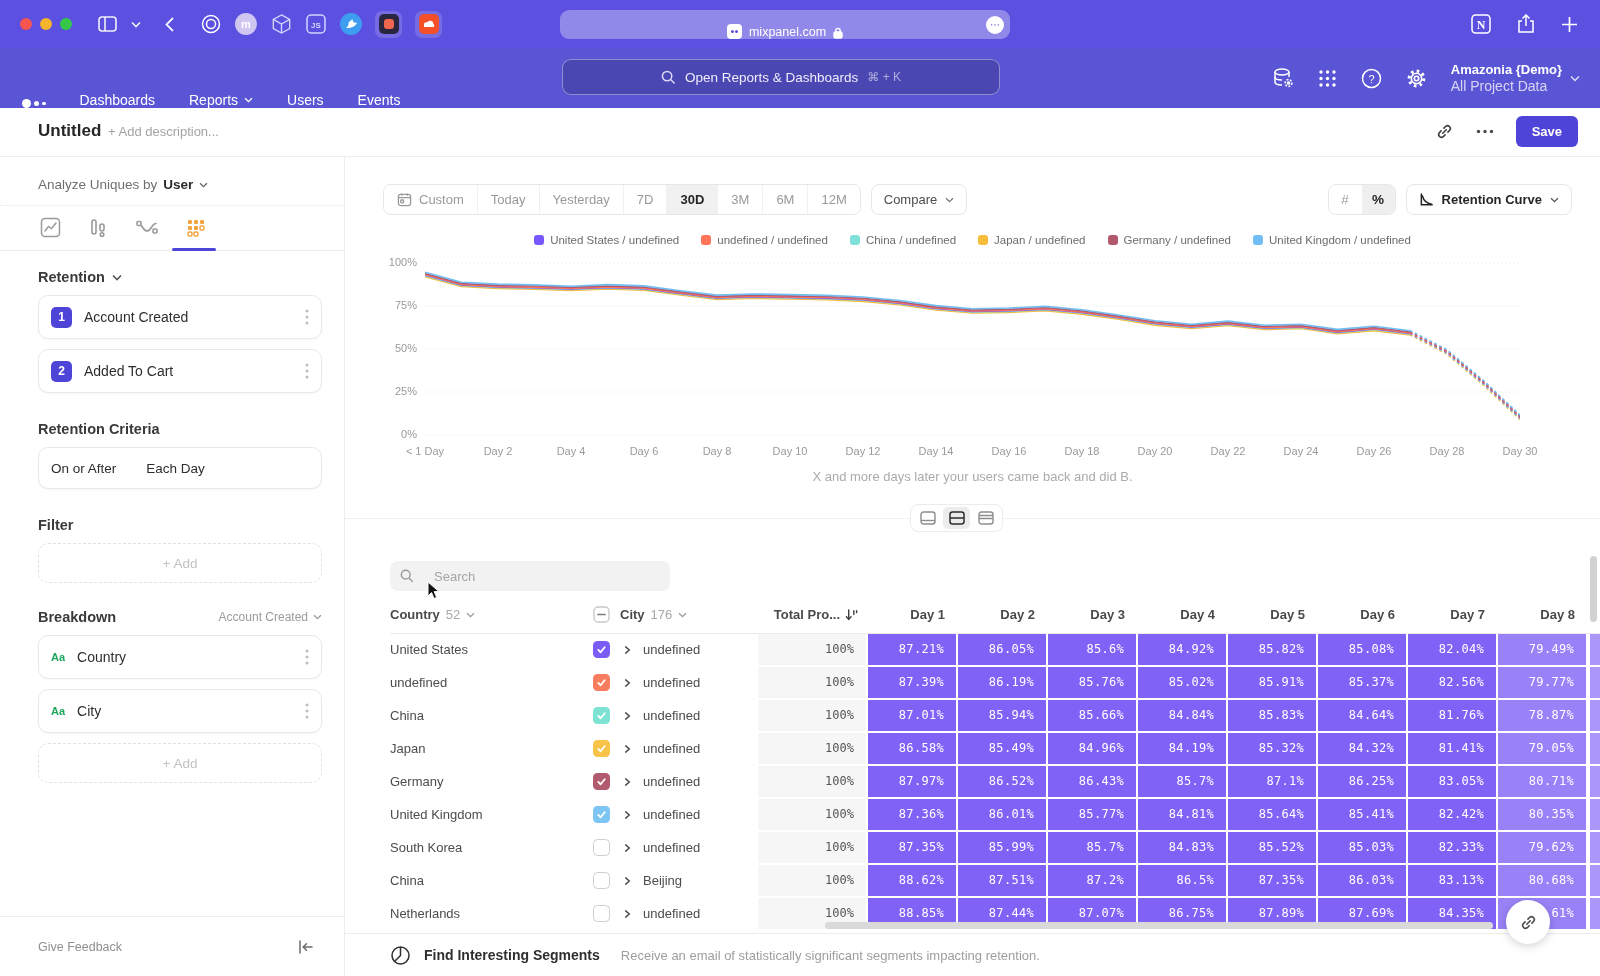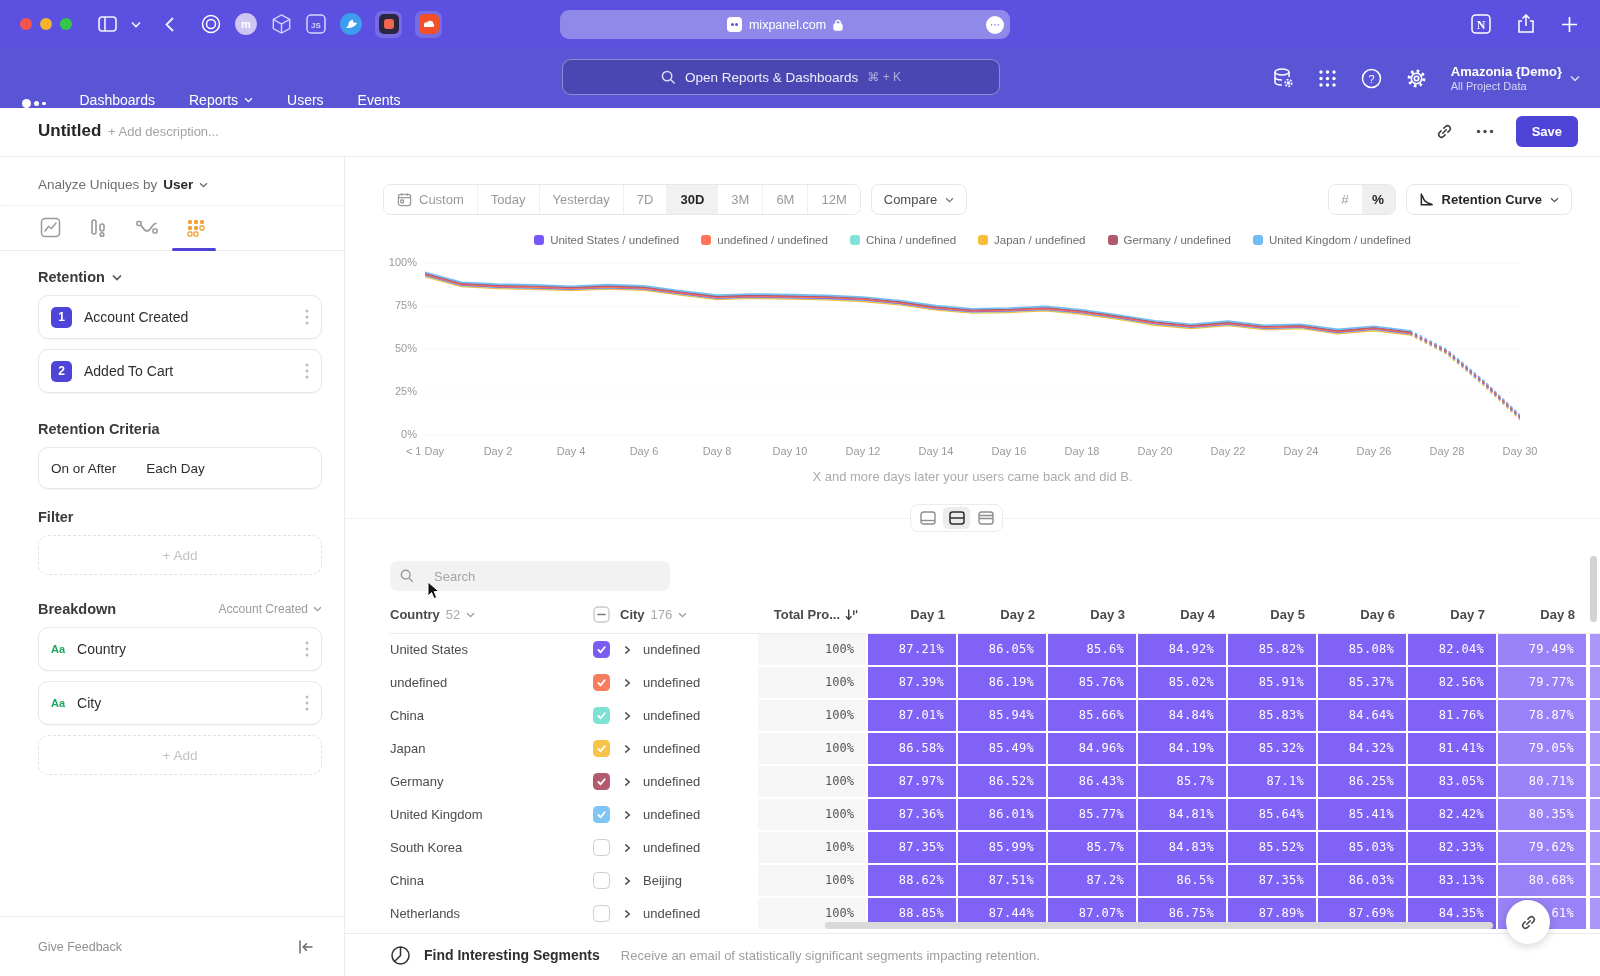--- a/index.html
+++ b/index.html
@@ -13,21 +13,21 @@
     background:#5b50df; display:flex; align-items:center; padding:0 20px; }
   .traffic { display:flex; gap:8px; margin-right:26px; }
   .traffic span { width:12px; height:12px; border-radius:50%; display:block; }
   .t-red{background:#f6544e}.t-yellow{background:#f5b32e}.t-green{background:#34c748}
   .chrome-ic { margin-right:14px; opacity:.92; display:flex; align-items:center; }
   .ext-row { display:flex; align-items:center; gap:13px; margin-left:12px; }
   .ext-circle { width:22px; height:22px; border-radius:50%; display:flex; align-items:center; justify-content:center; }
   .ext-hl { width:27px; height:27px; border-radius:7px; background:rgba(255,255,255,.16);
     display:flex; align-items:center; justify-content:center; }
   .url-pill { position:absolute; left:560px; top:10px; width:450px; height:29px;
-    background:rgba(255,255,255,.33); border-radius:9px; display:flex; align-items:center;
+    background:rgba(255,255,255,.33); border-radius:9px; display:flex; align-items:flex-end;
     justify-content:center; gap:7px; color:#fff; font-size:12.5px; }
   .url-fav { width:15px; height:15px; background:#fff; border-radius:4px; display:flex;
     align-items:center; justify-content:center; gap:1.5px; }
   .url-fav i { width:3px; height:3px; border-radius:50%; background:#5b50df; display:block; }
   .url-more { position:absolute; right:6px; top:5.5px; width:18px; height:18px; border-radius:50%;
     background:#fff; color:#5b50df; font-size:10px; display:flex; align-items:center; justify-content:center; }
   .browser-right { position:absolute; right:22px; top:0; height:48px; display:flex; gap:26px; align-items:center; }
 
   
   .navbar { position:absolute; top:48px; left:0; width:1600px; height:60px; background:#5a55d4;
@@ -37,21 +37,21 @@
   .nav-items { display:flex; gap:34px; align-items:center; }
   .nav-item { color:#fff; font-size:14px; display:flex; align-items:center; gap:6px; cursor:default; }
   .nav-search { position:absolute; left:562px; top:11px; width:438px; height:36px;
     background:rgba(0,0,0,.16); border:1px solid rgba(255,255,255,.38); border-radius:9px;
     display:flex; align-items:center; justify-content:center; gap:9px; }
   .nav-search .ph { color:#efeefc; font-size:13.5px; }
   .nav-search .sc { color:rgba(255,255,255,.55); font-size:12px; }
   .nav-right { position:absolute; right:20px; top:0; height:60px; display:flex; align-items:center; gap:24px; }
   .proj { display:flex; align-items:center; gap:8px; color:#fff; }
   .proj-name { font-size:13px; font-weight:700; }
-  .proj-sub { font-size:11px; color:rgba(255,255,255,.75); margin-top:1px; }
+  .proj-sub { font-size:14px; color:rgba(255,255,255,.75); margin-top:1px; }
 
   
   .report-head { position:absolute; top:108px; left:0; width:1600px; height:48px; background:#fff; }
   .rh-title { position:absolute; left:38px; top:13px; font-size:17px; font-weight:700; color:#262626; }
   .rh-desc { position:absolute; left:108px; top:16px; font-size:13px; color:#a3a3a3; }
   .rh-right { position:absolute; right:22px; top:8px; display:flex; align-items:center; gap:22px; }
   .save-btn { background:var(--accent,#4f44d8); color:#fff; font-size:13px; font-weight:600;
     border:none; border-radius:6px; padding:8px 16px; }
   .top-divider { position:absolute; top:156px; left:0; width:1600px; border-top:1px solid #ededed; }
 
@@ -428,21 +428,21 @@
           <circle cx="2" cy="14" r="1.5"></circle>
         </svg>
     </div>
 
     <div class="sec-title" style="margin-top:28px">Retention Criteria</div>
     <div class="card crit-card">
       <span>On or After</span>
       <span>Each Day</span>
     </div>
 
-    <div class="sec-title" style="margin-top:20px">Filter</div>
+    <div class="sec-title" style="margin-top:28px">Filter</div>
     <div class="add-card">
       <span>+ Add</span>
     </div>
 
     <div class="bd-head">
       <span class="sec-title">Breakdown</span>
       <span class="bd-val">
         <span>Account Created</span>
         <svg width="9" height="6" viewBox="0 0 10 7" fill="none" stroke="#9b9b9b" stroke-width="1.5">
             <path d="M1 1.5 L5 5.5 L9 1.5"></path>

